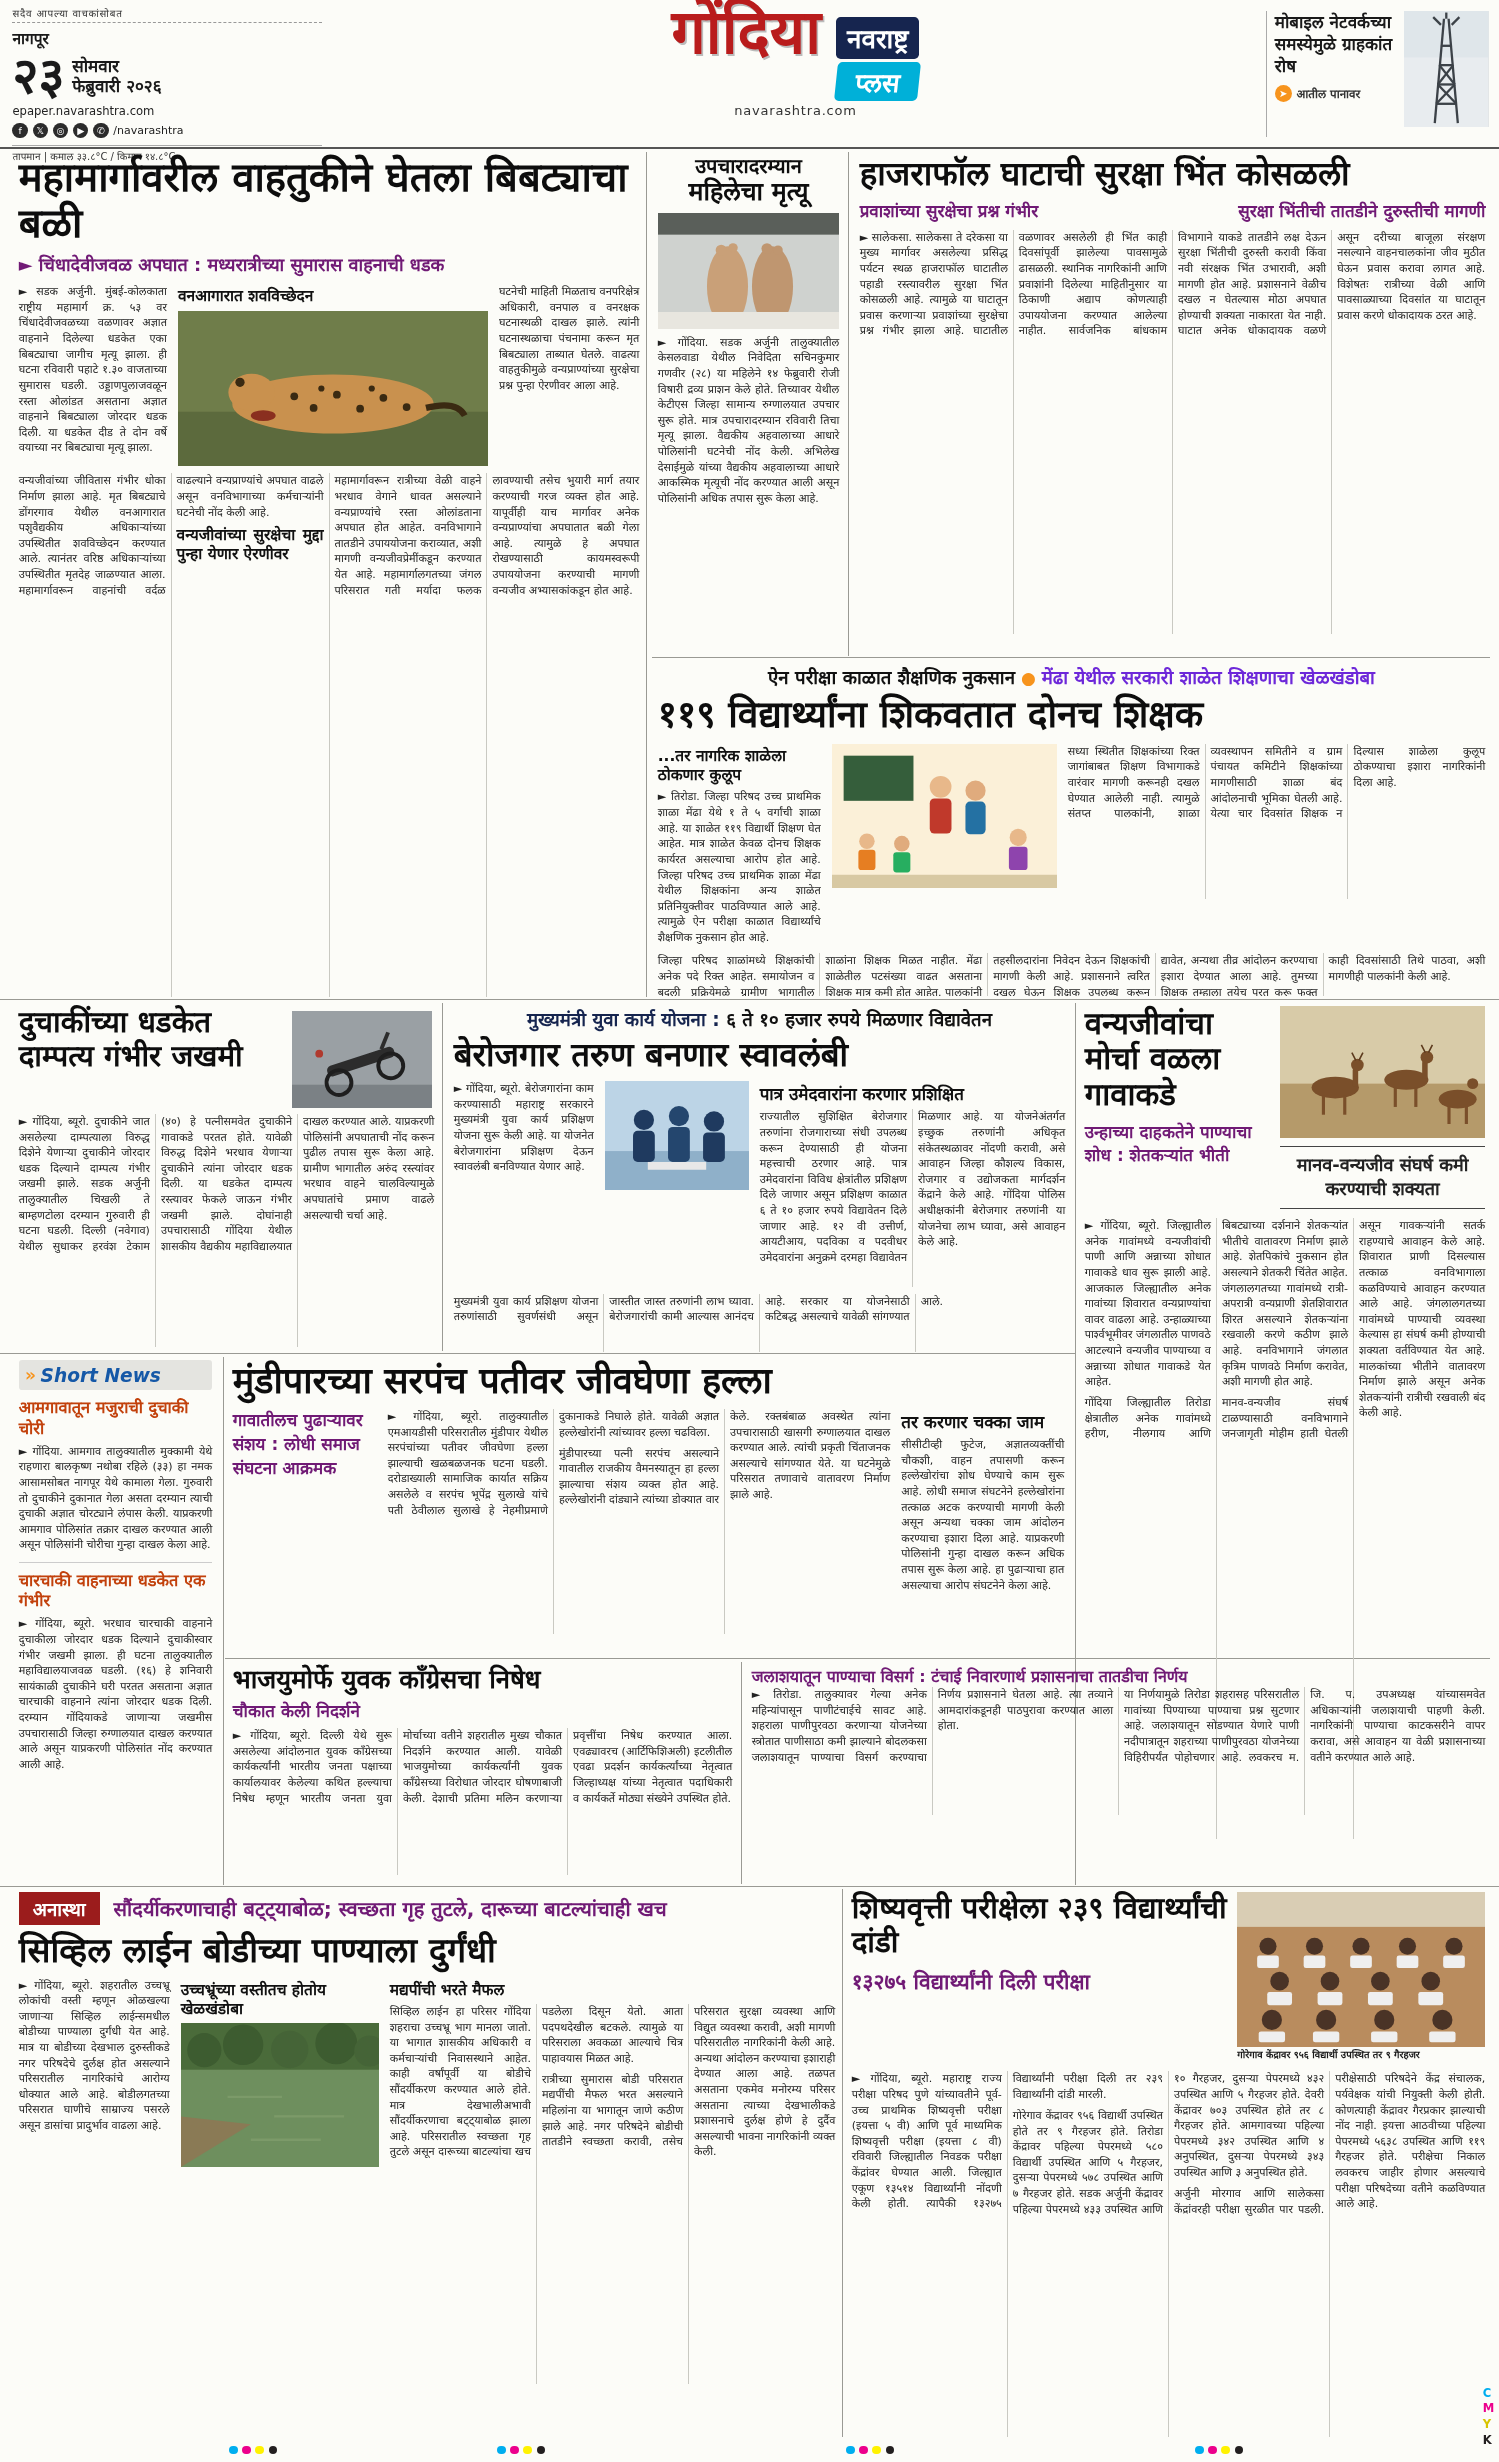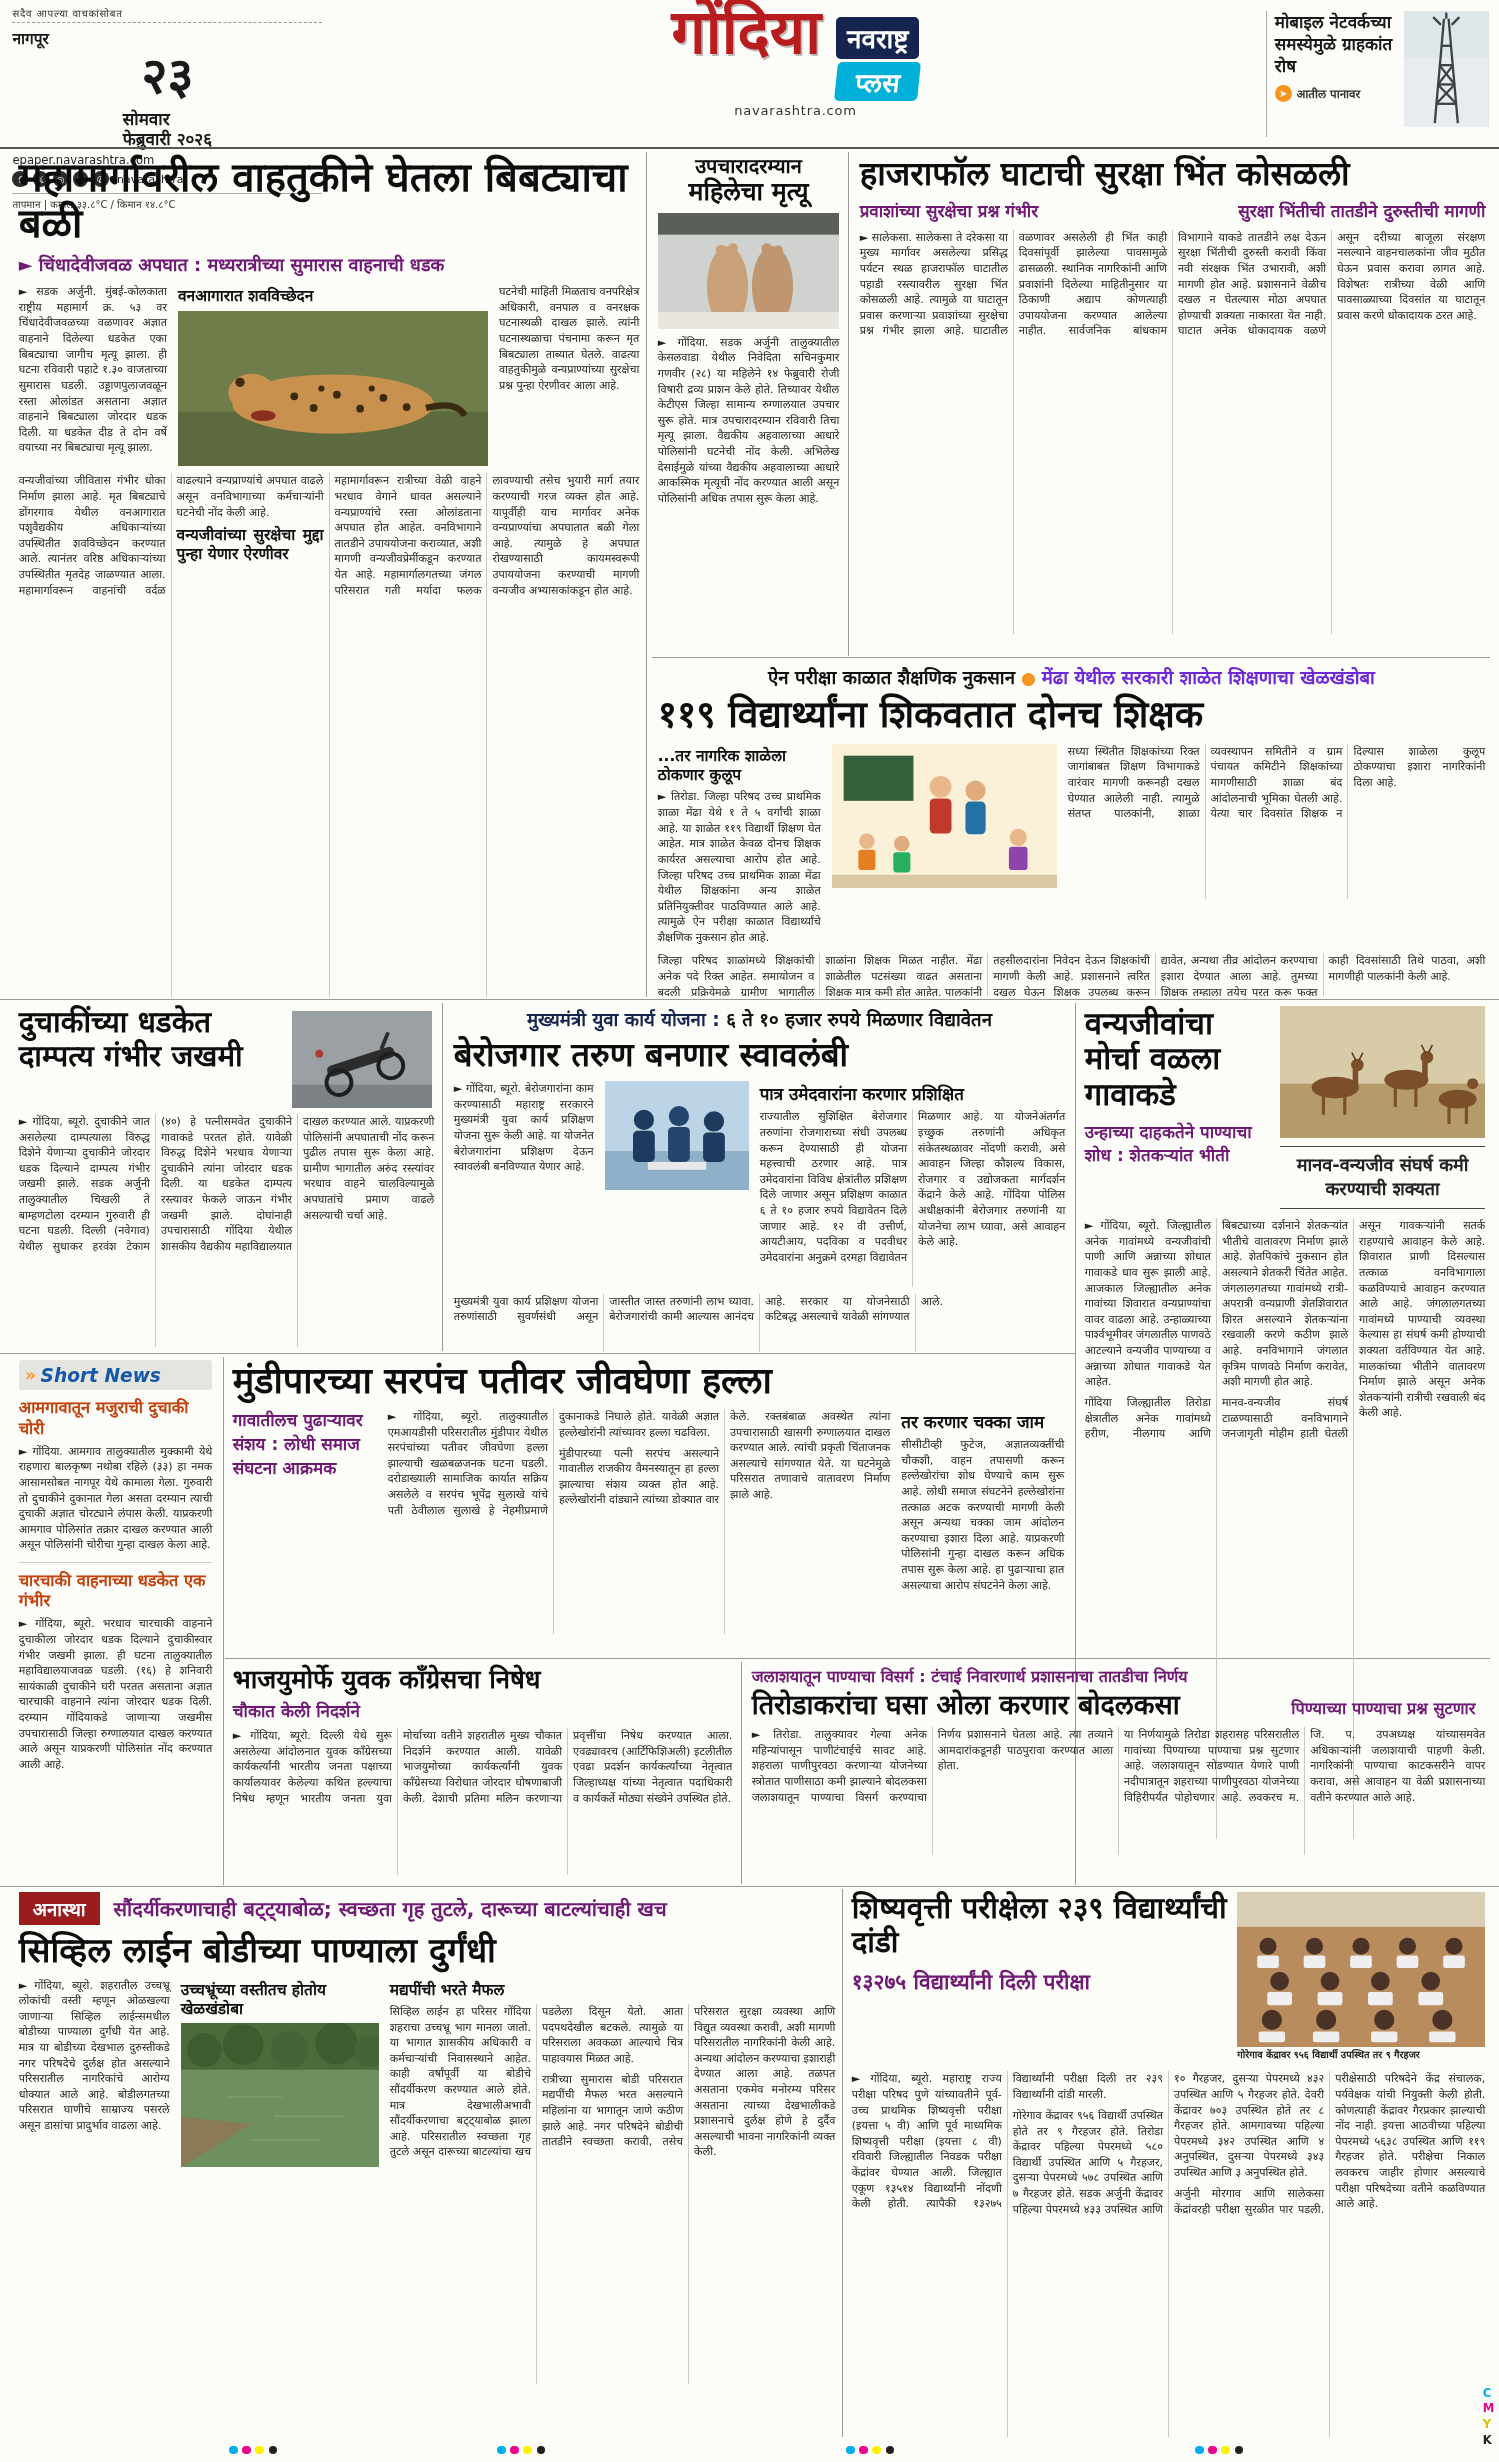--- a/index.html
+++ b/index.html
@@ -18,21 +18,21 @@
   h4.insub { font-size:15.5px; font-weight:700; line-height:1.25; margin:3.1px 0 3.9px; color:#111; }
   .imgbox { position:relative; background:#ddd; overflow:hidden; }
   .imgbox svg { display:block; width:100%; height:100%; }
   .caption { font-size:9.7px; font-weight:700; line-height:1.3; margin-top:2.3px; }
 
   
   .hdr { position:absolute; left:0; top:0; width:1499px; height:147px; }
   .hdr-left { position:absolute; left:12.4px; top:6.2px; width:310px; }
   .tagline { font-size:10px; letter-spacing:0.8px; color:#333; border-bottom:0.8px dashed #999; padding-bottom:1.6px; }
   .city { font-size:15.5px; font-weight:700; margin-top:4.7px; }
-  .daterow { display:flex; align-items:center; gap:7.8px; margin-top:1.6px;flex-direction:column; }
+  .daterow { display:flex; align-items:center; gap:7.8px; margin-top:1.6px; }
   .datenum { font-size:50px; font-weight:800; line-height:1; }
   .datemeta { font-size:17px; font-weight:700; line-height:1.2; }
   .epaper { font-size:11.6px; margin-top:3.1px; color:#222; }
   .socialrow { display:flex; align-items:center; gap:4.7px; margin-top:4.7px; }
   .sicon { width:15.5px; height:15.5px; border-radius:50%; background:#2b2b2b; color:#fff; font-size:9.3px; display:flex; align-items:center; justify-content:center; }
   .handle { font-size:11px; color:#222; }
   .temp { font-size:10px; margin-top:6.2px; border-top:0.8px solid #aaa; padding-top:3.1px; color:#333; }
   .masthead-wrap { position:absolute; left:334px; top:0; width:923px; height:146px; text-align:center; }
   .masthead { font-size:61px; font-weight:800; color:#b91c1c; line-height:1.05; text-shadow:1.6px 1.6px 0 #bbb; display:inline-block; }
   .brandblock { display:inline-block; vertical-align:top; margin-left:11px; margin-top:17px; text-align:center; }
@@ -381,24 +381,20 @@
   <section class="sec" style="left:228px; top:1662px; width:509px; height:222px;">
     <h2 class="hl" style="font-size:25.6px;">भाजयुमोर्फे युवक काँग्रेसचा निषेध</h2>
     <div class="subhead" style="font-size:17px; margin:4.7px 0 6.2px;">चौकात केली निदर्शने</div>
     <div class="bodytxt multicol cols3" style="height:147px;">
       <p>► गोंदिया, ब्यूरो. दिल्ली येथे सुरू असलेल्या आंदोलनात युवक काँग्रेसच्या कार्यकर्त्यांनी भारतीय जनता पक्षाच्या कार्यालयावर केलेल्या कथित हल्ल्याचा निषेध म्हणून भारतीय जनता युवा मोर्चाच्या वतीने शहरातील मुख्य चौकात निदर्शने करण्यात आली. यावेळी भाजयुमोच्या कार्यकर्त्यांनी युवक काँग्रेसच्या विरोधात जोरदार घोषणाबाजी केली. देशाची प्रतिमा मलिन करणाऱ्या प्रवृत्तींचा निषेध करण्यात आला. एवढ्यावरच (आर्टिफिशिअली) इटलीतील एवढा प्रदर्शन कार्यकर्त्यांच्या नेतृत्वात जिल्हाध्यक्ष यांच्या नेतृत्वात पदाधिकारी व कार्यकर्ते मोठ्या संख्येने उपस्थित होते.</p>
     </div>
   </section>
 
   <section class="sec" style="left:747px; top:1662px; width:743px; height:222px;">
     <div class="subhead" style="font-size:16px;">जलाशयातून पाण्याचा विसर्ग : टंचाई निवारणार्थ प्रशासनाचा तातडीचा निर्णय</div>
-    <div style="display:flex; gap:12.4px; align-items:baseline; margin:3.1px 0 6.2px;">
-      <h2 class="hl" style="font-size:27px; flex:1;">तिरोडाकरांचा घसा ओला करणार बोदलकसा</h2>
-      <div class="subhead" style="font-size:16.3px; width:194px;">पिण्याच्या पाण्याचा प्रश्न सुटणार</div>
-    </div>
     <div class="bodytxt multicol cols4" style="height:128px;">
       <p>► तिरोडा. तालुक्यावर गेल्या अनेक महिन्यांपासून पाणीटंचाईचे सावट आहे. शहराला पाणीपुरवठा करणाऱ्या योजनेच्या स्त्रोतात पाणीसाठा कमी झाल्याने बोदलकसा जलाशयातून पाण्याचा विसर्ग करण्याचा निर्णय प्रशासनाने घेतला आहे. त्या तव्याने आमदारांकडूनही पाठपुरावा करण्यात आला होता.</p>
       <p>या निर्णयामुळे तिरोडा शहरासह परिसरातील गावांच्या पिण्याच्या पाण्याचा प्रश्न सुटणार आहे. जलाशयातून सोडण्यात येणारे पाणी नदीपात्रातून शहराच्या पाणीपुरवठा योजनेच्या विहिरीपर्यंत पोहोचणार आहे. लवकरच म. जि. प. उपअध्यक्ष यांच्यासमवेत अधिकाऱ्यांनी जलाशयाची पाहणी केली. नागरिकांनी पाण्याचा काटकसरीने वापर करावा, असे आवाहन या वेळी प्रशासनाच्या वतीने करण्यात आले आहे.</p>
     </div>
   </section>
 
   <section class="sec" style="left:14px; top:1889px; width:826px; height:548px;">
     <div style="display:flex; align-items:center; gap:14px;">
       <span class="redbox">अनास्था</span>
       <span class="subhead" style="font-size:20px;">सौंदर्यीकरणाचाही बट्ट्याबोळ; स्वच्छता गृह तुटले, दारूच्या बाटल्यांचाही खच</span>

